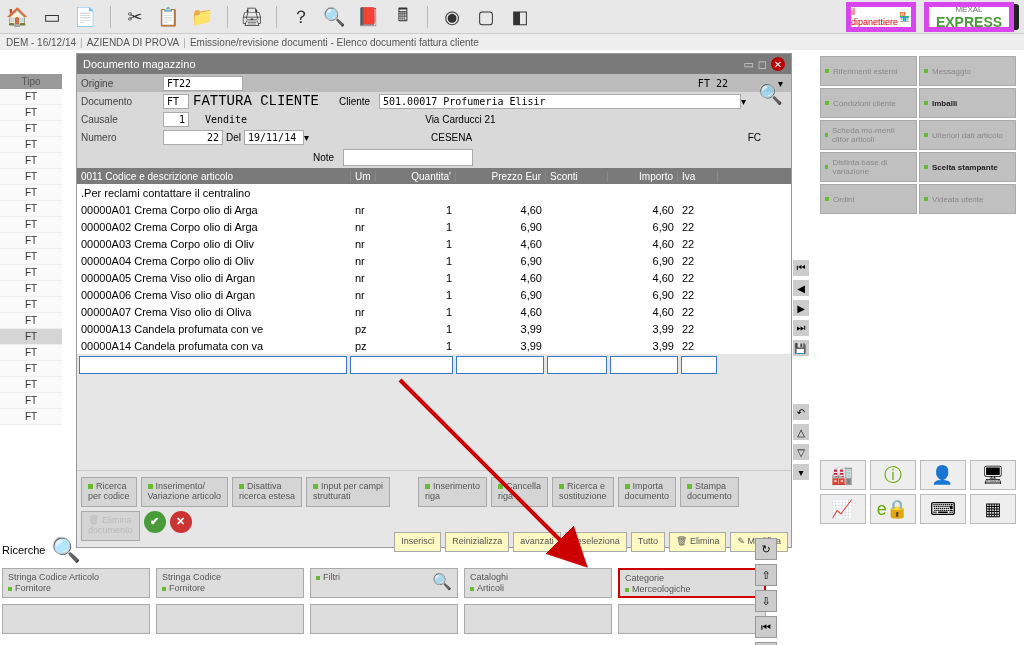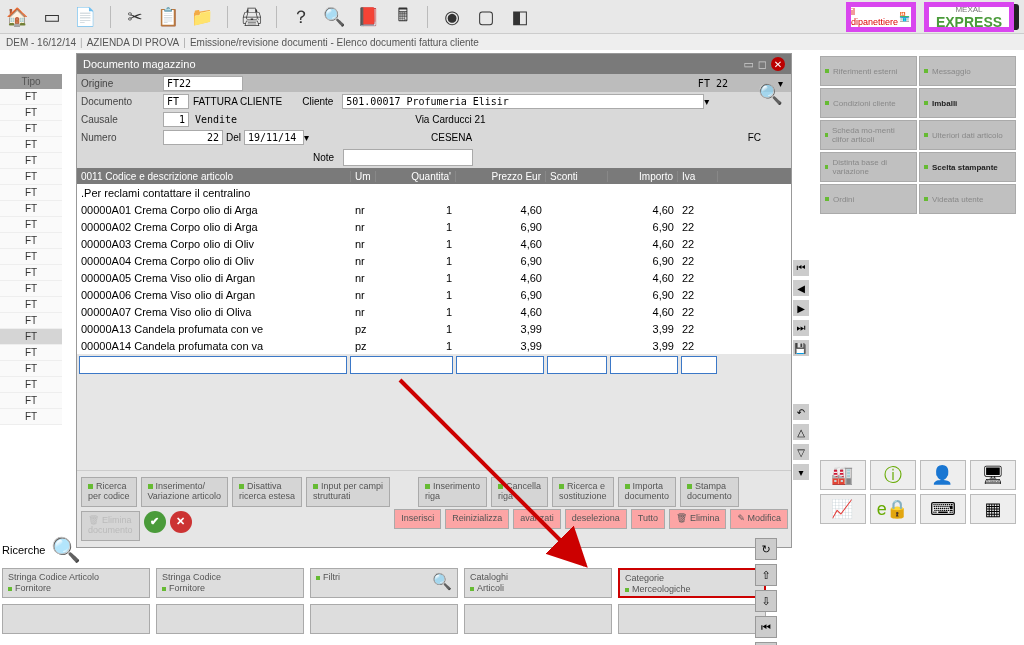--- a/index.html
+++ b/index.html
@@ -34,21 +34,21 @@
 .grid-row div { padding:0 4px; white-space:nowrap; overflow:hidden;}
 .c-code{width:274px;} .c-um{width:25px;text-align:left;} .c-qty{width:80px;text-align:right;} .c-prz{width:90px;text-align:right;} .c-sc{width:62px;} .c-imp{width:70px;text-align:right;} .c-iva{width:40px;text-align:left;padding-left:8px;}
 .grid-newrow { display:flex; padding:2px; gap:3px; background:#e6e6e6;}
 .grid-newrow input { border:1px solid #3b78c7; height:18px; background:#fff; font-size:10px; padding:0 2px;}
 .dlg-btns { display:flex; gap:4px; padding:6px 4px; background:#e6e6e6; border-top:1px solid #ccc; flex-wrap:wrap;}
 .dlg-btn { background:#d5d5d5; border:1px solid #aaa; font-size:9px; padding:4px 6px; cursor:pointer; text-align:left; line-height:1.1; color:#555;}
 .dlg-btn .dot{width:5px;height:5px;background:#6b3;display:inline-block;margin-right:3px;}
 .dlg-btns .rnd { width:22px; height:22px; border-radius:11px; display:flex;align-items:center;justify-content:center; font-weight:bold;}
 .ok-g{background:#4a9b3a;color:#fff;} .ko-r{background:#c33;color:#fff;}
 .dlg-btns2 { position:absolute; left:76px; top:505px; width:716px; display:flex; gap:4px; padding:4px; flex-wrap:wrap; justify-content:flex-end;}
-.dlg-btns2 .dlg-btn{background:#fca5a5;}
+.dlg-btns2 .dlg-btn{background:#fef9c3;margin-top:23px;}
 .mag-icon{ position:absolute; left:758px; top:82px; font-size:20px;}
 .side-icons{ position:absolute; left:793px; top:260px; width:16px; display:flex; flex-direction:column; gap:4px;}
 .side-icons div{ width:16px; height:16px; background:#ccc; font-size:10px; display:flex;align-items:center;justify-content:center;}
 .right-panel { position:absolute; right:6px; top:56px; width:198px; display:flex; flex-wrap:wrap; gap:2px;align-items:center;}
 .right-panel .rp-btn{ width:97px; height:30px; background:#c0c0c0; border:1px solid #aaa; font-size:8px; color:#888; padding:3px 4px; display:flex; align-items:center;}
 .right-panel .rp-btn.hl{color:#222;font-weight:bold;}
 .right-panel .rp-btn .dot{width:4px;height:4px;background:#6b3;margin-right:4px;}
 .right-panel .rp-btn.hl .dot{background:#6b3;}
 .big-icons{ position:absolute; right:6px; top:460px; width:198px; display:flex; flex-wrap:wrap; gap:4px;}
 .big-icons .bi{ width:46px; height:30px; background:#eee; border:1px solid #bbb; display:flex; align-items:center; justify-content:center; font-size:18px;}
@@ -144,29 +144,29 @@
     <div class="frow top">
       <span class="flbl">Origine</span>
       <input class="fval" style="width: 80px;" value="FT22">
       <span style="flex:1"></span>
       <span style="font-size:10px;padding-right:50px;font-family:monospace;">FT 22</span>
       <span style="padding-right:8px;">▾</span>
     </div>
     <div class="frow">
       <span class="flbl">Documento</span>
       <input class="fval" style="width: 26px;" value="FT">
-      <span style="font-size:10px;padding-left:4px;font-family:Liberation Sans, sans-serif;">FATTURA CLIENTE</span>
+      <span style="font-size:14px;padding-left:4px;font-family:Liberation Mono, monospace;">FATTURA CLIENTE</span>
       <span class="right-lbl" style="width:60px">Cliente</span>
       <input class="fval" style="width: 362px; font-family: monospace;" value="501.00017 Profumeria Elisir">
       <span>▾</span>
     </div>
     <div class="frow">
       <span class="flbl">Causale</span>
       <input class="fval" style="width: 26px; text-align: right;" value="1">
-      <span style="font-size:10px;padding-left:6px;font-family:monospace;">Vendite</span>
+      <span style="font-size:10px;padding-left:16px;font-family:monospace;">Vendite</span>
       <span style="font-size:10px;padding-left:178px;">Via Carducci 21</span>
     </div>
     <div class="frow">
       <span class="flbl">Numero</span>
       <input class="fval" style="width: 60px; text-align: right;" value="22">
       <span style="font-size:10px;padding:0 3px;">Del</span>
       <input class="fval" style="width: 60px;" value="19/11/14">
         <span>▾</span>
       <span style="font-size:10px;padding-left:122px;">CESENA</span>
       <span style="flex:1"></span>

